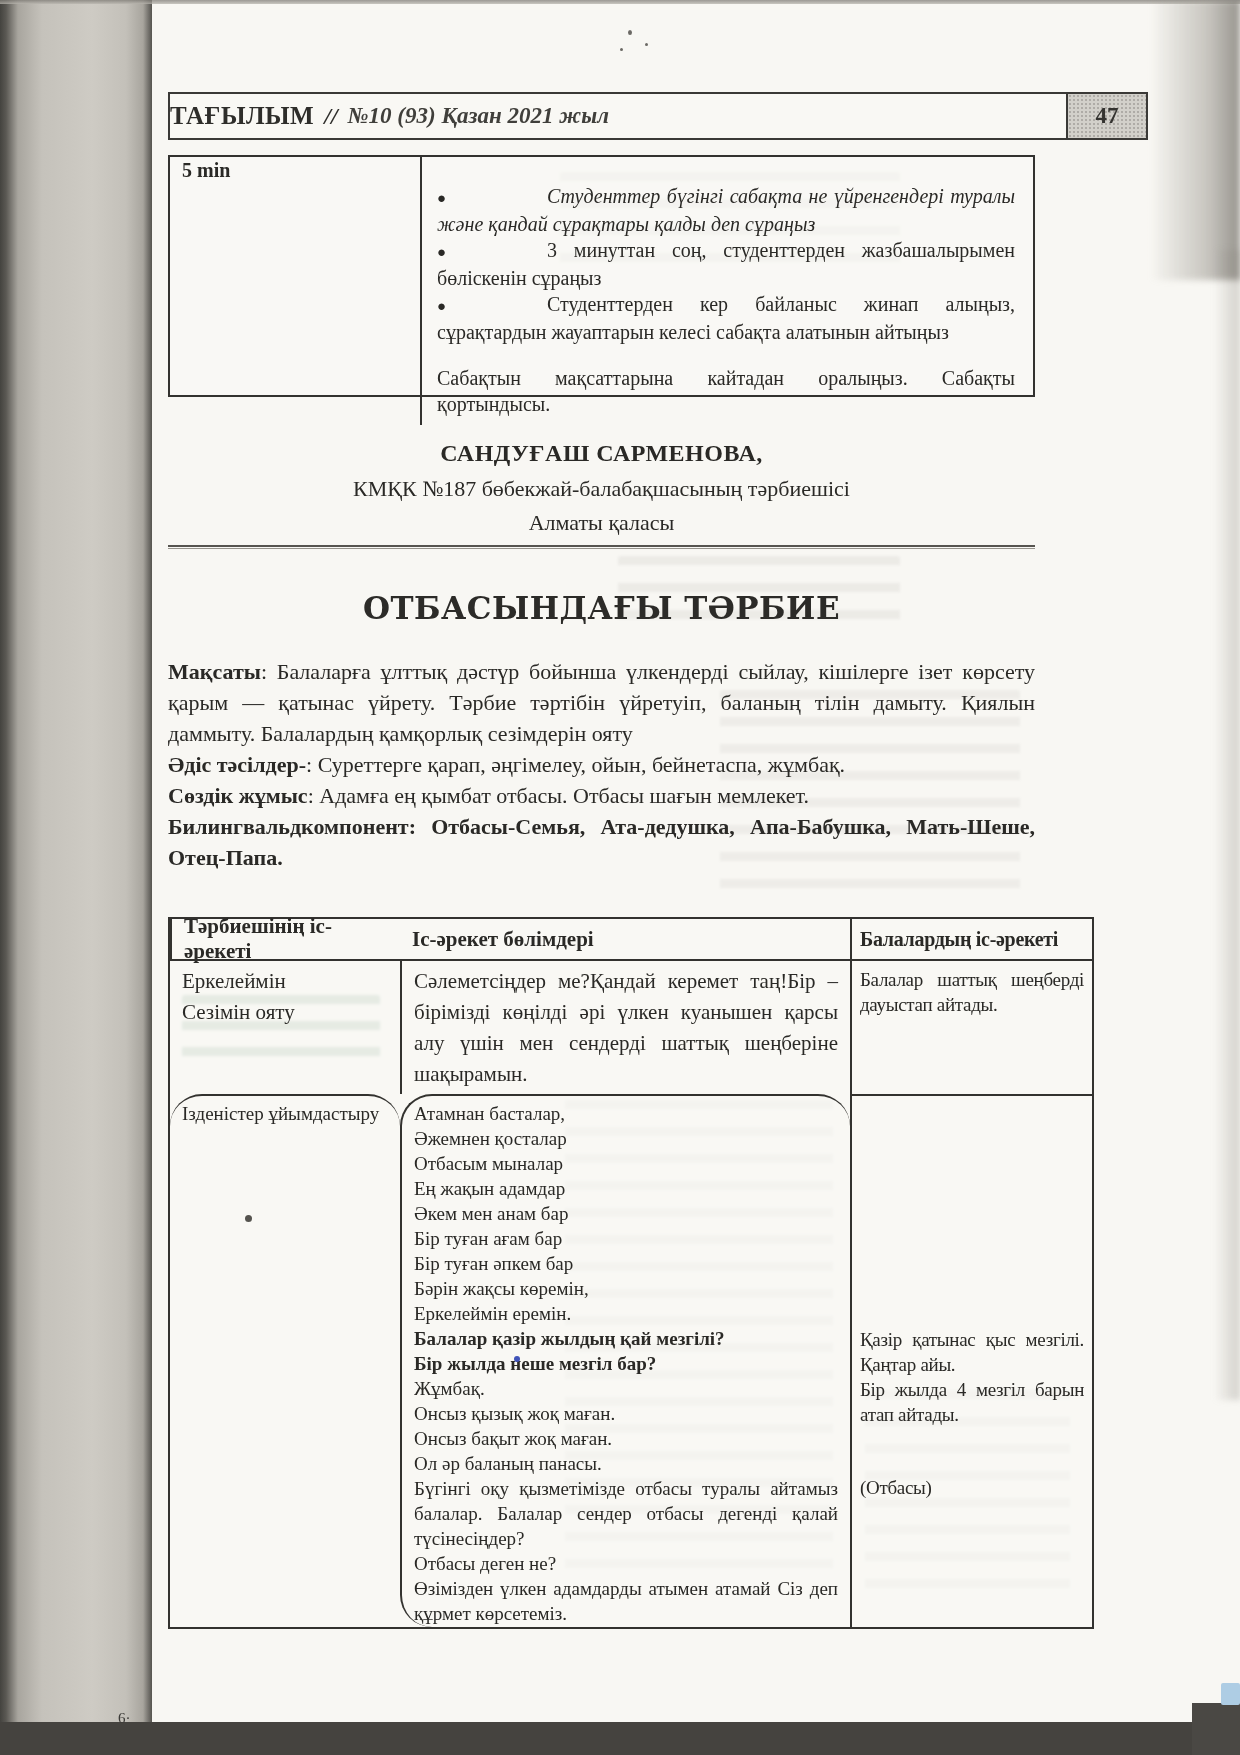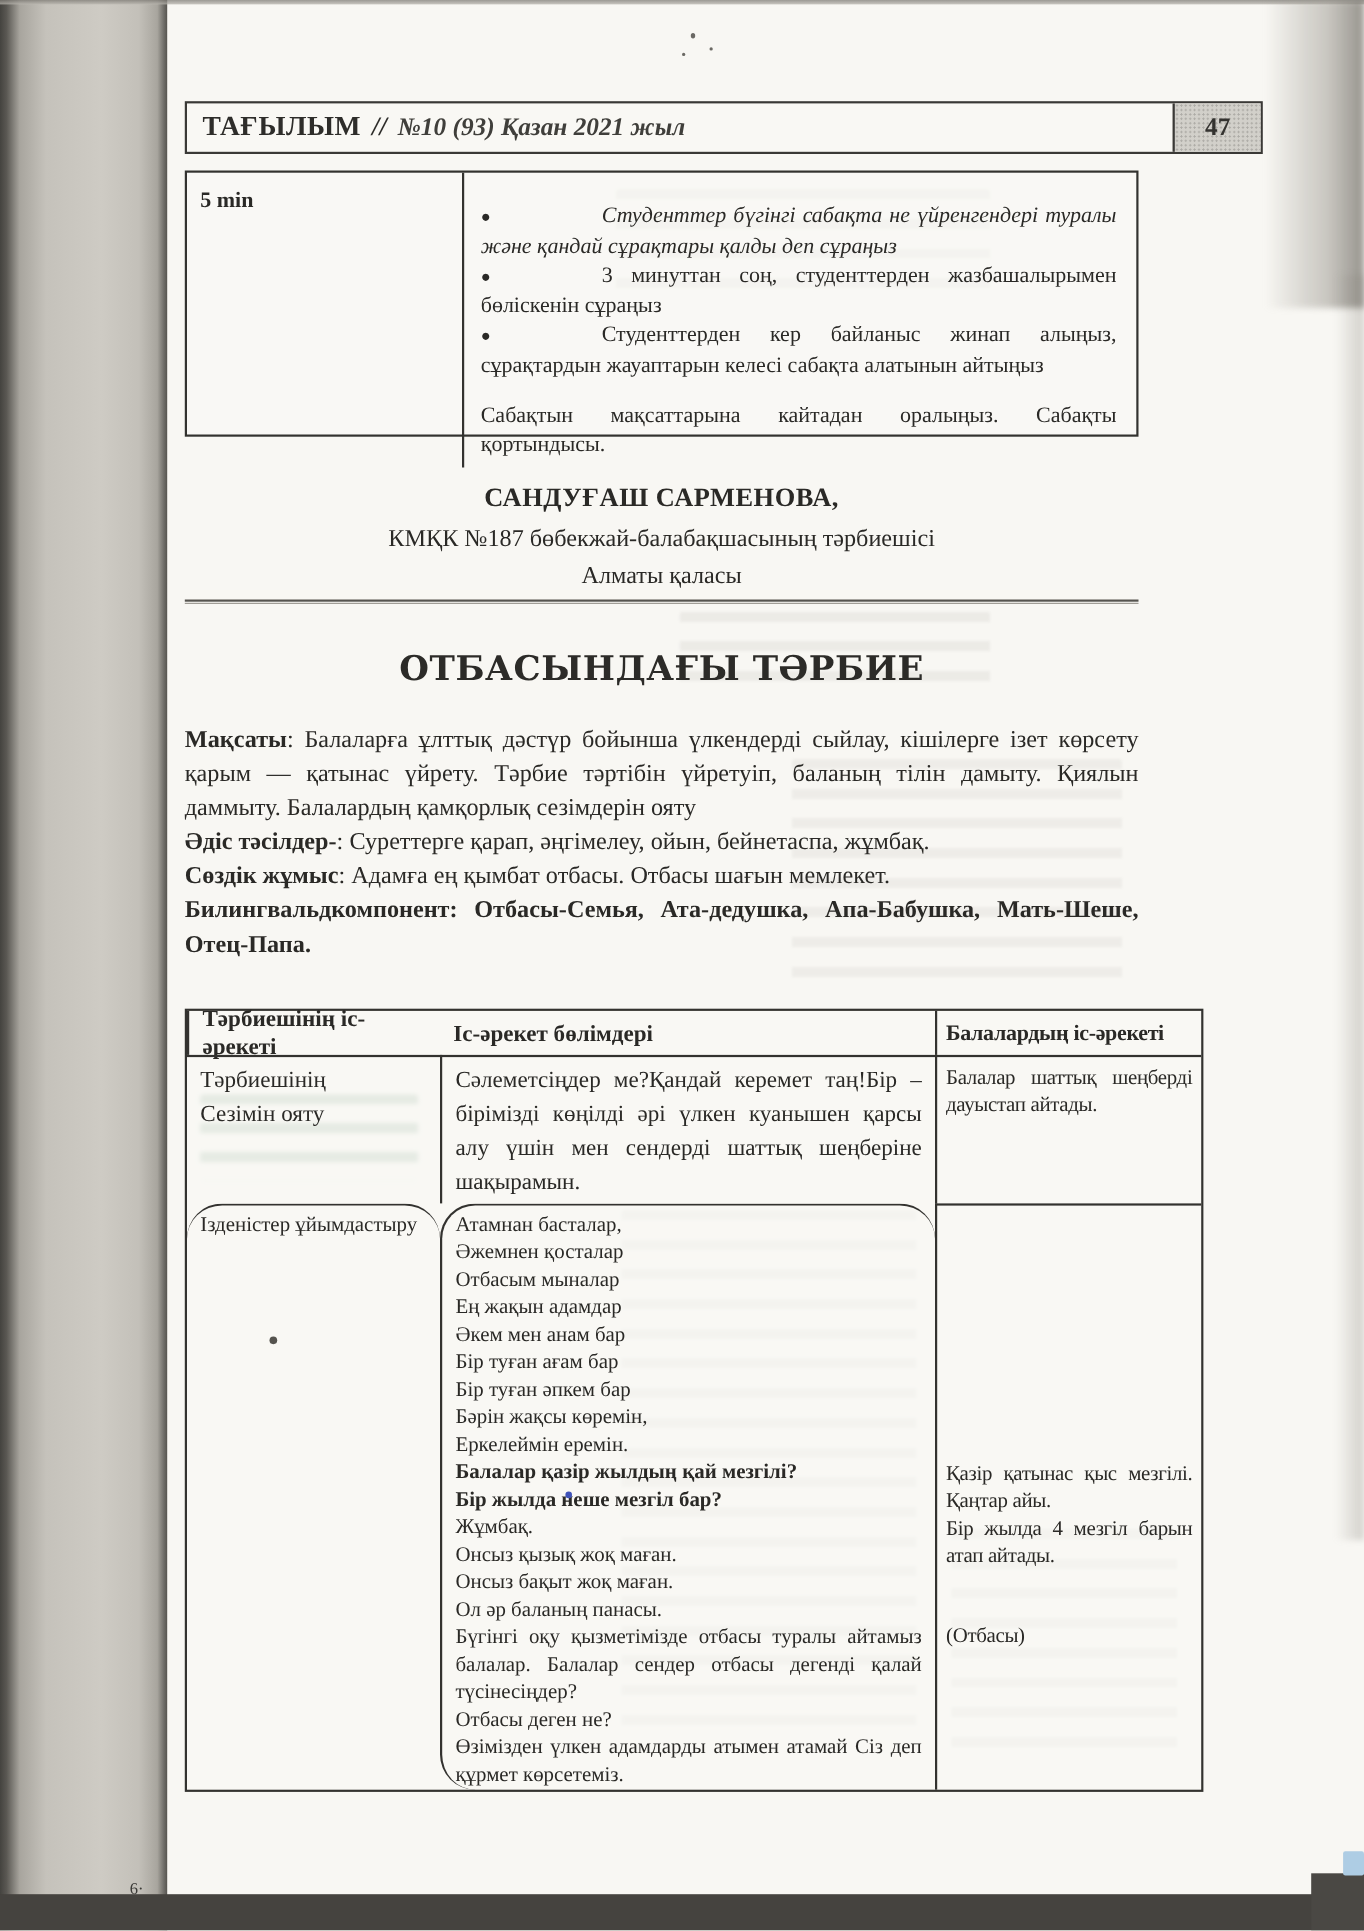--- a/index.html
+++ b/index.html
@@ -46,37 +46,37 @@
   .s3 { left:620px; top:48px;  width:3px; height:3px; }
   .dotA { left:245px; top:1215px; width:7px; height:7px; background:#55534e; }
   .dotB { left:514px; top:1356px; width:6px; height:6px; background:#4053b8; }
   .margin-note { position:absolute; left:118px; top:1710px; z-index:4;
     font-size:15px; color:#3b3a37; }
   
   .header-box {
     position:absolute; left:168px; top:92px; width:980px; height:48px; z-index:2;
     border:2.5px solid #3a3936; display:flex; align-items:stretch; background:rgba(250,249,245,.6);
   }
-  .header-main { flex:1; display:flex; align-items:center; padding-left:14px; gap:10px; }
+  .header-main { flex:1; display:flex; align-items:center; gap:10px; }
   .j-title { font-weight:bold; font-size:25px; letter-spacing:.5px; color:#2e2d2a; }
   .j-sep { font-weight:bold; font-style:italic; font-size:24px; color:#2e2d2a; }
   .j-issue { font-weight:bold; font-style:italic; font-size:23px; color:#403f3b; }
   .header-page {
     width:80px; border-left:2.5px solid #3a3936; background:#d2d0ca;
     background-image:radial-gradient(rgba(90,88,84,.3) 1px, transparent 1px); background-size:4px 4px;
     display:flex; align-items:center; justify-content:center;
     font-weight:bold; font-size:23px; color:#343330;
   }
   
   .t1 {
     position:absolute; left:168px; top:155px; width:867px; height:242px; z-index:2;
     border:2px solid #33322f; display:grid; grid-template-columns:252px 1fr;
     font-size:20px; line-height:26px; background:rgba(250,249,245,.55);
   }
-  .t1-c1 { border-right:2px solid #33322f; padding:12px 12px; font-weight:bold; }
+  .t1-c1 { border-right:2px solid #33322f; padding:0 12px; font-weight:bold; }
   .t1-c2 { padding:8px 18px 8px 15px; }
   .t1-c2 .pad-top { height:18px; }
   .bullet-p { text-align:justify; }
   .bullet-p.ital { font-style:italic; }
   .blt { display:inline-block; width:110px; font-size:15px; font-style:normal; }
   .closing { margin-top:20px; text-align:justify; }
   
   .author { position:absolute; left:168px; top:440px; width:867px; text-align:center; z-index:2; }
   .author .name { font-weight:bold; font-size:24px; letter-spacing:.5px; margin-bottom:9px; }
   .author .affil { font-size:22px; margin-bottom:8px; }
@@ -166,21 +166,21 @@
   <p><b>Сөздік жұмыс</b><span>: Адамға ең қымбат отбасы. Отбасы шағын мемлекет.</span></p>
   <p class="bold-all"><b>Билингвальдкомпонент</b><span>: Отбасы-Семья, Ата-дедушка, Апа-Бабушка, Мать-Шеше, Отец-Папа.</span></p>
 </div>
 
 <div class="t2">
   <div class="th bl">Тәрбиешінің іс-әрекеті</div>
   <div class="th">Іс-әрекет бөлімдері</div>
   <div class="th th3 bl">Балалардың іс-әрекеті</div>
 
   <div class="row1 bt">
-    <div>Тәрбиешінің</div>
+    <div>Еркелеймін</div>
     <div>Сезімін ояту</div>
   </div>
   <div class="row1 just bl bt">Сәлеметсіңдер ме?Қандай керемет таң!Бір –бірімізді көңілді әрі үлкен куанышен қарсы алу үшін мен сендерді шаттық шеңберіне шақырамын.</div>
   <div class="row1 just bl bt c3r2">Балалар шаттық шеңберді дауыстап айтады.</div>
 
   <div class="r2 bt">
     <div>Ізденістер ұйымдастыру</div>
   </div>
   <div class="r2 bl bt">
     <div>Атамнан басталар,</div>

